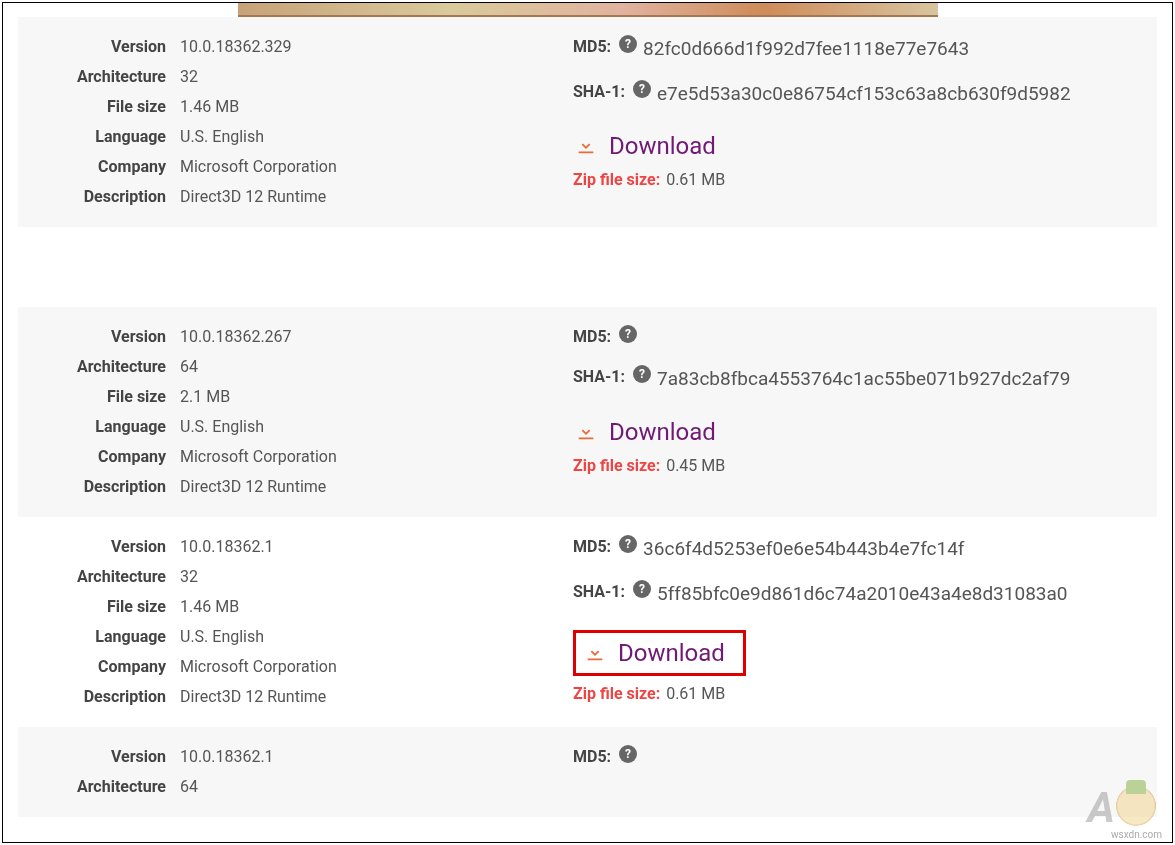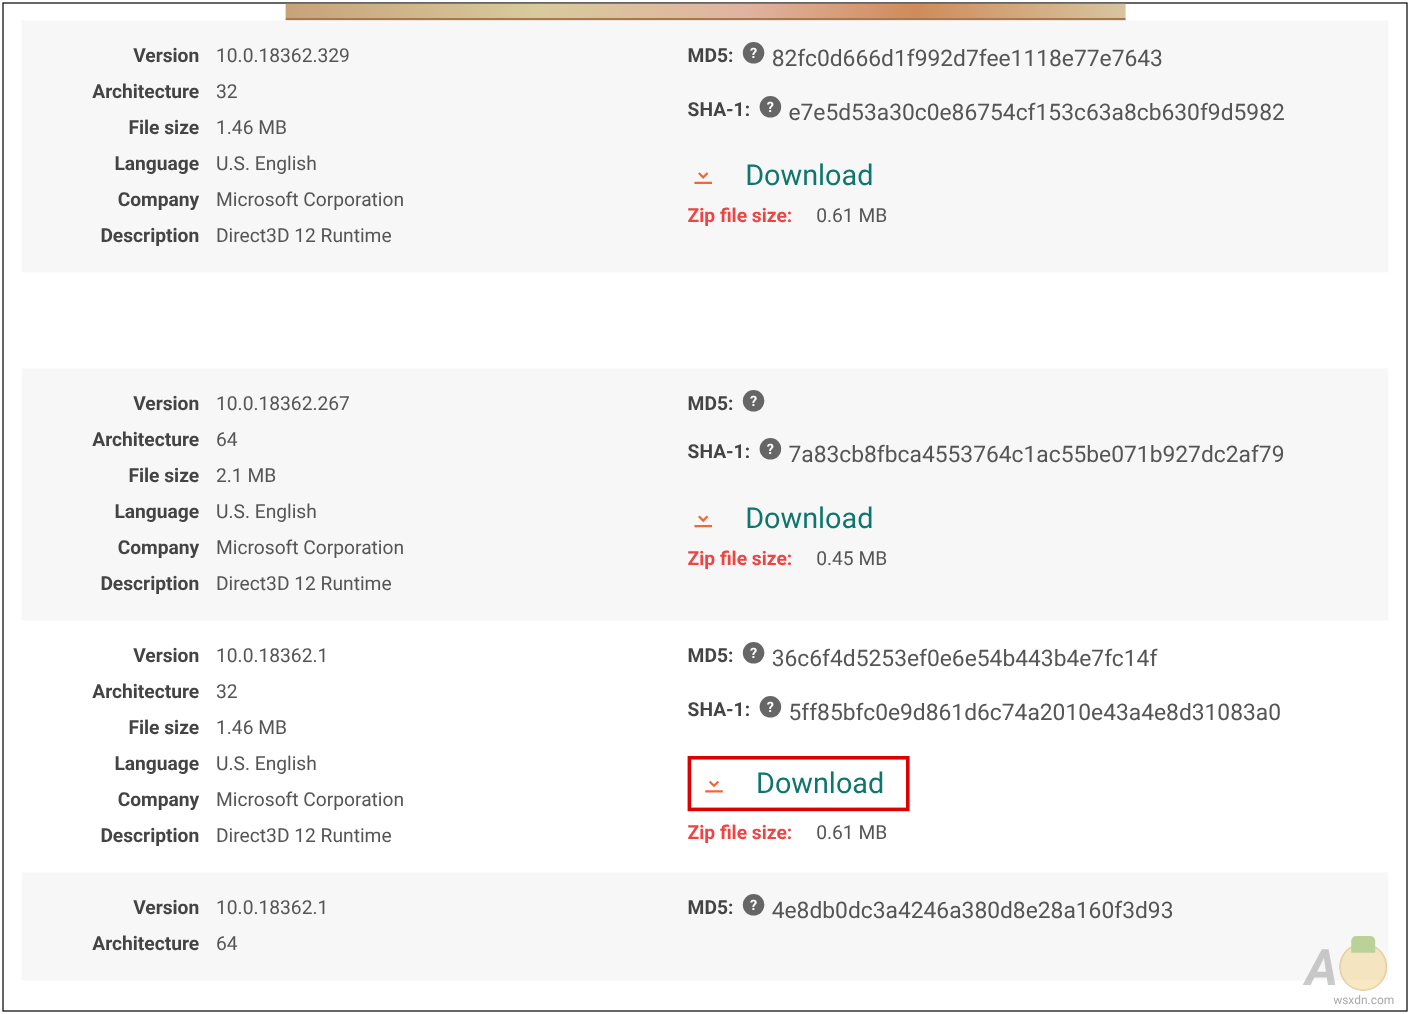--- a/index.html
+++ b/index.html
@@ -44,33 +44,33 @@
   .hash-row .k { font-weight:700; color:#444; padding-right:6px; }
   .qmark {
     display:inline-flex; align-items:center; justify-content:center;
     width:18px; height:18px; border-radius:50%;
     background:#666; color:#fff; font-size:12px; font-weight:700;
     margin: 0 6px 0 2px;
     cursor:pointer;
   }
   .hash-row .v { color:#555; font-size:19px; }
   .download {
-    display:flex; align-items:center; gap:24px;
-    color:#0f766e; font-size:24px;
+    display:flex; align-items:center; gap:12px;
+    color:#701a75; font-size:24px;
     margin: 22px 0 8px 0;
     text-decoration:none;
     width:fit-content;
     padding:2px 12px 2px 2px;
     text-align:center;
   }
   .download.boxed { border: 3px solid #d00; padding: 6px 18px 6px 8px; }
   .download svg { width:22px; height:22px; display:block; }
   .zip { margin: 4px 0 2px 0; }
   .zip .k { font-weight:700; color:#ef4444; }
-  .zip .v { color:#555; margin-left:20px; }
+  .zip .v { color:#555; margin-left:6px; }
   .gap { height:80px; }
   .watermark {
     position:absolute; right:18px; bottom:10px;
     font-size:42px; font-weight:700; letter-spacing:1px;
     color:#999; opacity:.5; font-style:italic;
     display:flex; align-items:center; gap:2px;
   }
   .watermark .face {
     width:44px;height:44px;display:inline-block;
     background:radial-gradient(circle at 50% 45%, #f2d28a 55%, #caa24a 60%, transparent 62%);
@@ -244,21 +244,20 @@
             </div>
         <div class="kv">
               <div class="k">Architecture</div>
               <div class="v">64</div>
             </div>
       </div>
       <div class="right">
         <div class="hash-row">
               <span class="k">MD5:</span>
               <span class="qmark">?</span>
-              <span class="v">4e8db0dc3a4246a380d8e28a160f3d93</span>
             </div>
       </div>
     </div>
 
   </div>
 </div>
 
 <div class="watermark">
   <span>A</span>
       <span class="face"></span>

